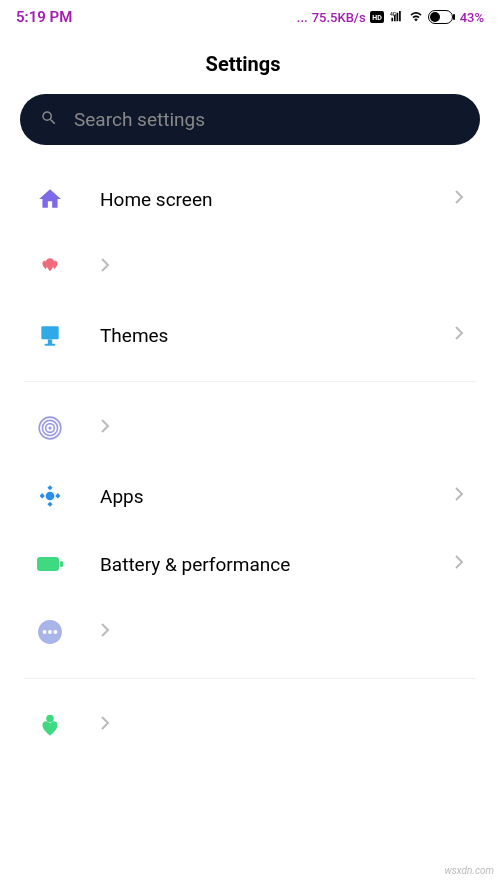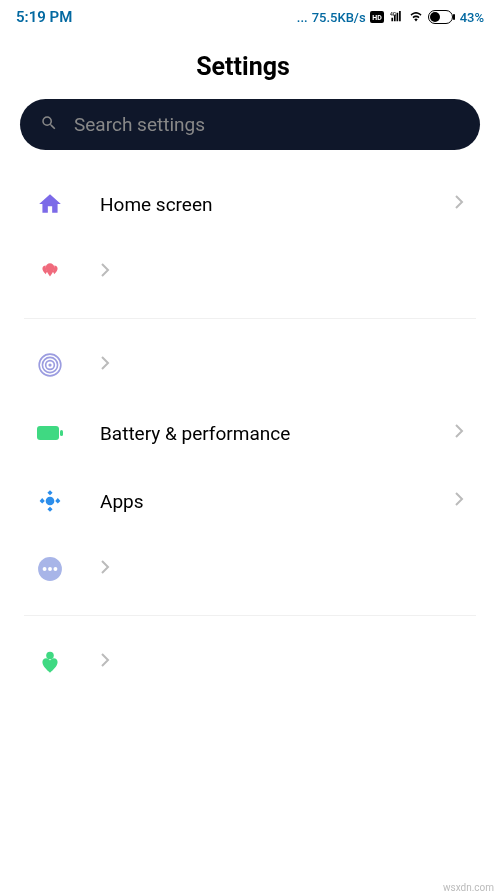--- a/index.html
+++ b/index.html
@@ -15,39 +15,39 @@
       position: relative;
       overflow: hidden;
     }
     .status-bar {
       display: flex;
       justify-content: space-between;
       align-items: center;
       padding: 8px 16px 4px 16px;
       font-size: 15px;
       font-weight: 600;
-      color: #0369a1;
+      color: #a21caf;
     }
     .status-right {
       display: flex;
       align-items: center;
       gap: 4px;
       font-size: 13px;
       font-weight: 500;
     }
     .status-right .netspeed {
       font-size: 13px;
     }
     .status-icon {
       display: inline-flex;
       align-items: flex-start;
     }
     .page-title {
       text-align: center;
-      font-size: 25px;
+      font-size: 20px;
       font-weight: 700;
       margin: 22px 14px 18px 0;
       color: #000;
     }
     .search-bar {
       margin: 0 20px 20px 20px;
       background: #0f172a;
       border-radius: 28px;
       display: flex;
       align-items: center;
@@ -98,23 +98,24 @@
       flex-shrink: 0;
     }
     .divider {
       height: 1px;
       background: #f0f0f0;
       margin: 12px 24px;
     }
     .watermark {
       position: absolute;
       right: 6px;
-      bottom: 0;
+      bottom: 17px;
       font-size: 10px;
       color: #bbb;
+      font-style: italic;
     }
   </style>
 </head>
 <body>
 
 <div class="status-bar">
   <span>5:19 PM</span>
   <div class="status-right">
     <span class="netspeed">...</span>
     <span class="netspeed">75.5KB/s</span>
@@ -177,20 +178,35 @@
           <path fill="#F06A7C" d="M12 4c-2 0-4 1.5-4 4 0 3 4 8 4 8s4-5 4-8c0-2.5-2-4-4-4z"></path>
           <path fill="#F06A7C" d="M8 6c-1.5 0-3 1-3 3 0 2 3 5 3 5s.5-1 1.5-2.5C8.5 10 8 8 8 6zm8 0c0 2-.5 4-1.5 5.5C15.5 13 16 14 16 14s3-3 3-5c0-2-1.5-3-3-3z"></path>
         </svg>
     </span>
     <span class="chevron">
       <svg width="10" height="16" viewBox="0 0 10 16">
           <path fill="none" stroke="#bbb" stroke-width="2" d="M2 2l6 6-6 6"></path>
         </svg>
     </span>
   </div>
+  <div class="list-item">
+    <span class="item-icon">
+      <svg width="26" height="26" viewBox="0 0 24 24">
+          <rect x="4" y="4" width="16" height="12" rx="1" fill="#2FA9E8"></rect>
+          <rect x="10" y="16" width="4" height="5" fill="#2FA9E8"></rect>
+          <rect x="7" y="20" width="10" height="2" rx="1" fill="#2FA9E8"></rect>
+        </svg>
+    </span>
+    <span class="item-label">Themes</span>
+    <span class="chevron">
+      <svg width="10" height="16" viewBox="0 0 10 16">
+          <path fill="none" stroke="#bbb" stroke-width="2" d="M2 2l6 6-6 6"></path>
+        </svg>
+    </span>
+  </div>
 </div>
 
 <div class="divider"></div>
 
 <div class="list">
   <div class="list-item">
     <span class="item-icon">
       <svg width="26" height="26" viewBox="0 0 24 24">
           <circle cx="12" cy="12" r="10" fill="none" stroke="#9B9CE0" stroke-width="1.5"></circle>
           <circle cx="12" cy="12" r="7" fill="none" stroke="#9B9CE0" stroke-width="1.5"></circle>
@@ -199,39 +215,39 @@
         </svg>
     </span>
     <span class="chevron">
       <svg width="10" height="16" viewBox="0 0 10 16">
           <path fill="none" stroke="#bbb" stroke-width="2" d="M2 2l6 6-6 6"></path>
         </svg>
     </span>
   </div>
   <div class="list-item">
     <span class="item-icon">
+      <svg width="26" height="26" viewBox="0 0 24 24">
+          <path fill="#2C8EEB" d="M12 2l2.4 2.4L12 6.8 9.6 4.4 12 2zm7.2 7.2L21.6 12l-2.4 2.4L16.8 12l2.4-2.8zM12 17.2l2.4 2.4L12 22l-2.4-2.4 2.4-2.4zM4.8 9.2L7.2 12l-2.4 2.4L2.4 12l2.4-2.8zM12 8a4 4 0 110 8 4 4 0 010-8z"></path>
+        </svg>
+    </span>
+    <span class="item-label">Apps</span>
+    <span class="chevron">
+      <svg width="10" height="16" viewBox="0 0 10 16">
+          <path fill="none" stroke="#bbb" stroke-width="2" d="M2 2l6 6-6 6"></path>
+        </svg>
+    </span>
+  </div>
+  <div class="list-item">
+    <span class="item-icon">
       <svg width="28" height="18" viewBox="0 0 28 18">
           <rect x="1" y="2" width="22" height="14" rx="3" fill="#3FD982"></rect>
           <rect x="24" y="6" width="3" height="6" rx="1.5" fill="#3FD982"></rect>
         </svg>
     </span>
     <span class="item-label">Battery &amp; performance</span>
-    <span class="chevron">
-      <svg width="10" height="16" viewBox="0 0 10 16">
-          <path fill="none" stroke="#bbb" stroke-width="2" d="M2 2l6 6-6 6"></path>
-        </svg>
-    </span>
-  </div>
-  <div class="list-item">
-    <span class="item-icon">
-      <svg width="26" height="26" viewBox="0 0 24 24">
-          <path fill="#2C8EEB" d="M12 2l2.4 2.4L12 6.8 9.6 4.4 12 2zm7.2 7.2L21.6 12l-2.4 2.4L16.8 12l2.4-2.8zM12 17.2l2.4 2.4L12 22l-2.4-2.4 2.4-2.4zM4.8 9.2L7.2 12l-2.4 2.4L2.4 12l2.4-2.8zM12 8a4 4 0 110 8 4 4 0 010-8z"></path>
-        </svg>
-    </span>
-    <span class="item-label">Apps</span>
     <span class="chevron">
       <svg width="10" height="16" viewBox="0 0 10 16">
           <path fill="none" stroke="#bbb" stroke-width="2" d="M2 2l6 6-6 6"></path>
         </svg>
     </span>
   </div>
   <div class="list-item">
     <span class="item-icon">
       <svg width="26" height="26" viewBox="0 0 24 24">
           <circle cx="12" cy="12" r="11" fill="#A8B5E8"></circle>

